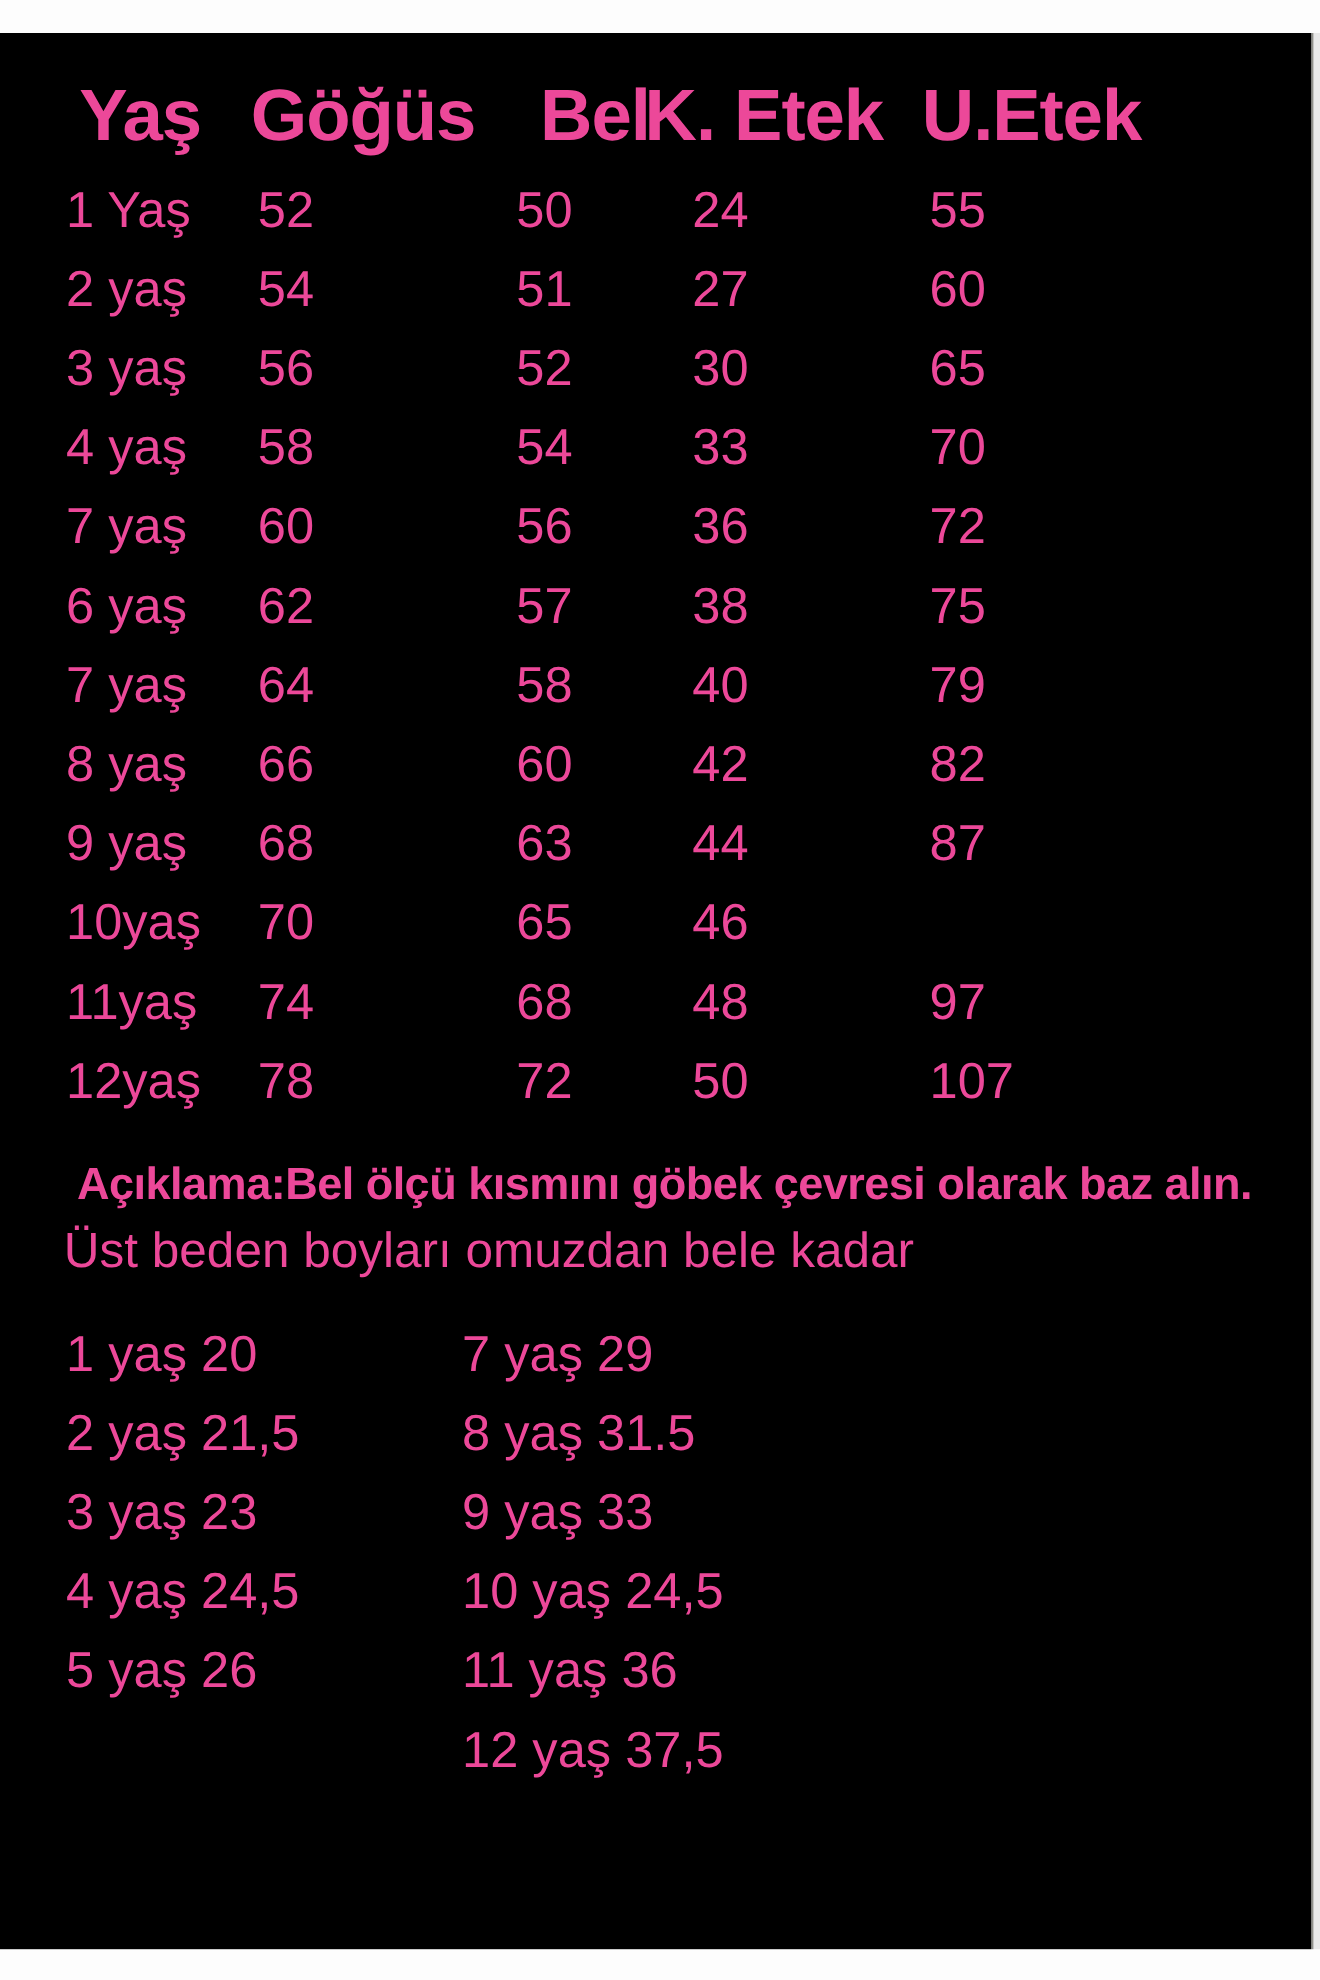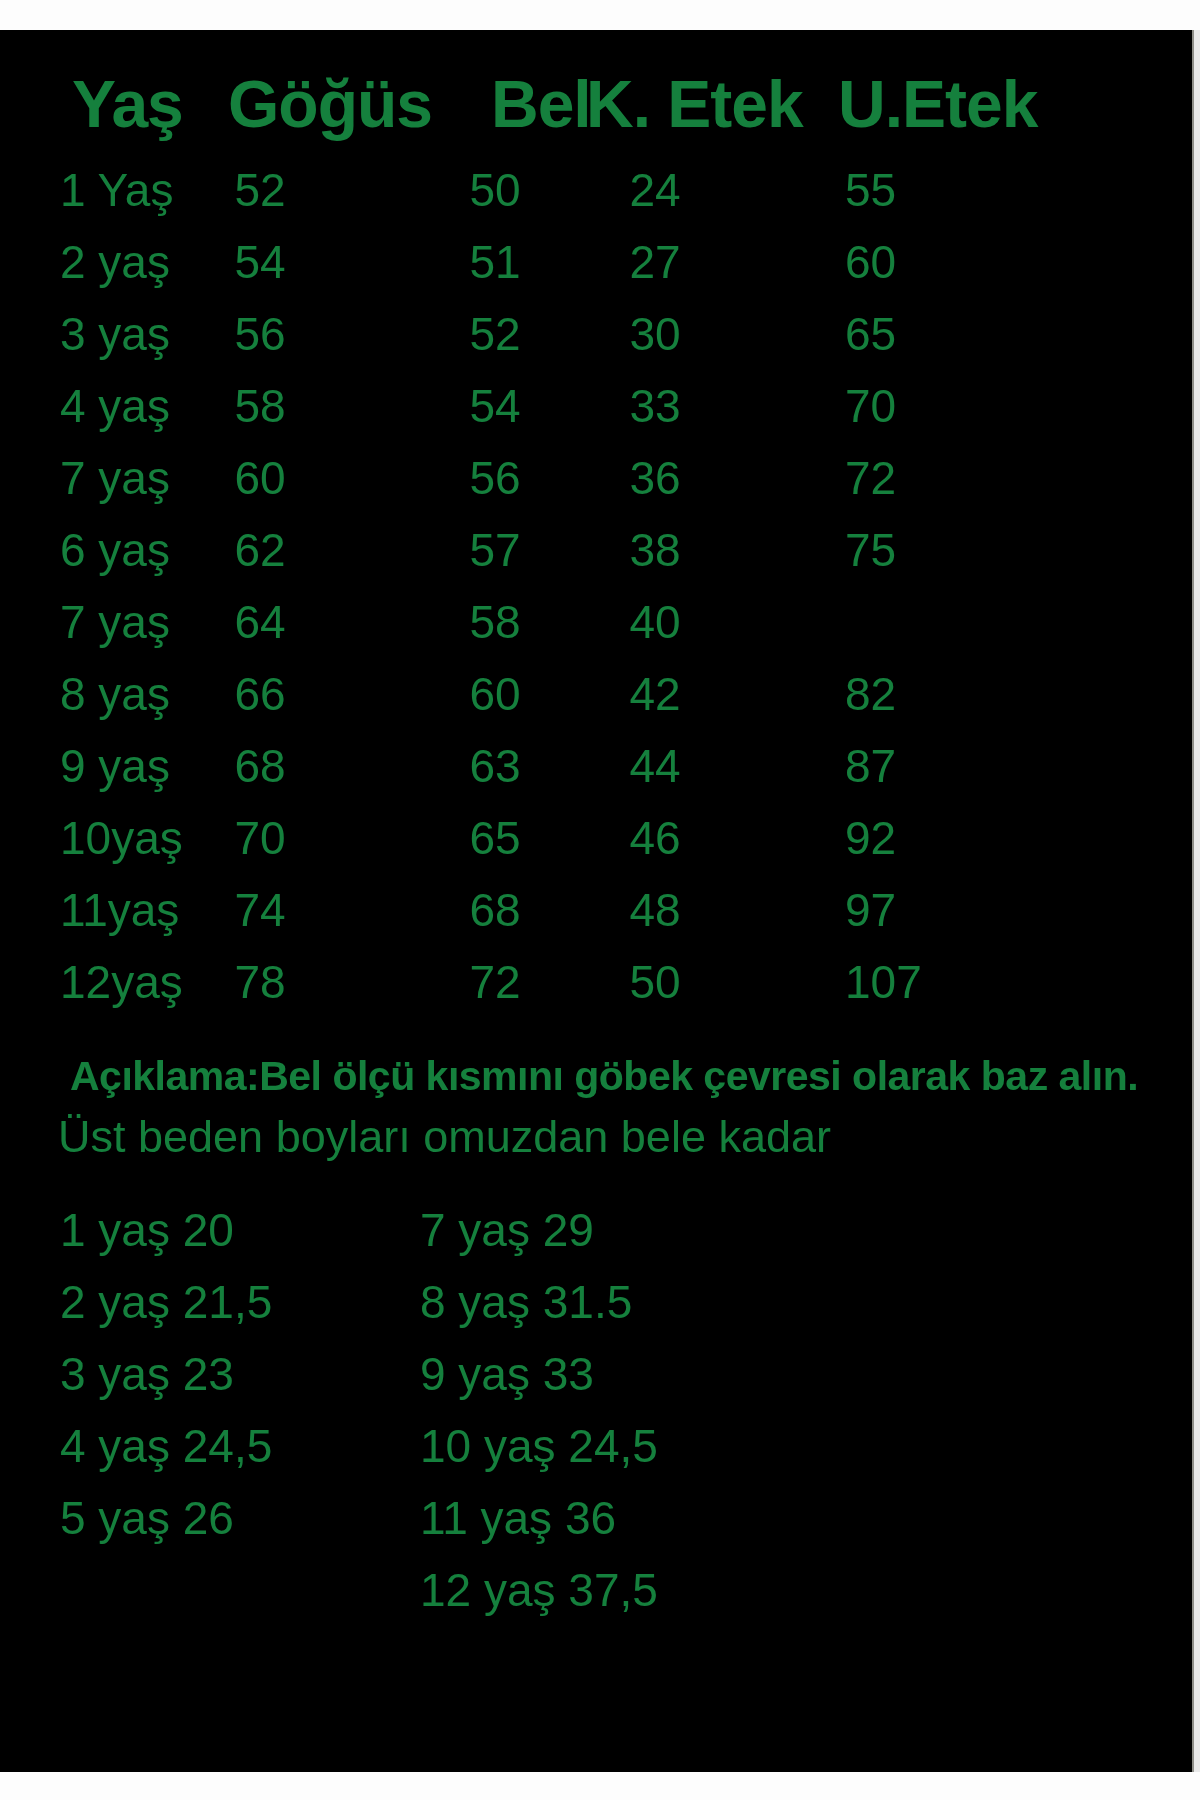--- a/index.html
+++ b/index.html
@@ -7,21 +7,21 @@
     position:relative;
     width:1200px;height:1800px;
     background:#fdfdfd;
     overflow:hidden;
     font-family:"Liberation Sans", sans-serif;
   }
   .board{
     position:absolute;
     top:30px;left:0;width:1192px;height:1742px;
     background:#000000;
-    color:#15803d;
+    color:#ec4899;
   }
   .side-strip{
     position:absolute;
     top:30px;right:0;width:8px;height:1742px;
     background:#e9e9e9;
     border-left:2px solid #90908a;
     box-sizing:border-box;
   }
   
   .hdr{
@@ -114,41 +114,41 @@
         <span class="c1">62</span>
         <span class="c2">57</span>
         <span class="c3">38</span>
         <span class="c4">75</span>
       </div>
       <div class="trow">
         <span class="c0">7 yaş</span>
         <span class="c1">64</span>
         <span class="c2">58</span>
         <span class="c3">40</span>
+        <span class="c4">79</span>
       </div>
       <div class="trow">
         <span class="c0">8 yaş</span>
         <span class="c1">66</span>
         <span class="c2">60</span>
         <span class="c3">42</span>
         <span class="c4">82</span>
       </div>
       <div class="trow">
         <span class="c0">9 yaş</span>
         <span class="c1">68</span>
         <span class="c2">63</span>
         <span class="c3">44</span>
         <span class="c4">87</span>
       </div>
       <div class="trow">
         <span class="c0">10yaş</span>
         <span class="c1">70</span>
         <span class="c2">65</span>
         <span class="c3">46</span>
-        <span class="c4">92</span>
       </div>
       <div class="trow">
         <span class="c0">11yaş</span>
         <span class="c1">74</span>
         <span class="c2">68</span>
         <span class="c3">48</span>
         <span class="c4">97</span>
       </div>
       <div class="trow">
         <span class="c0">12yaş</span>

